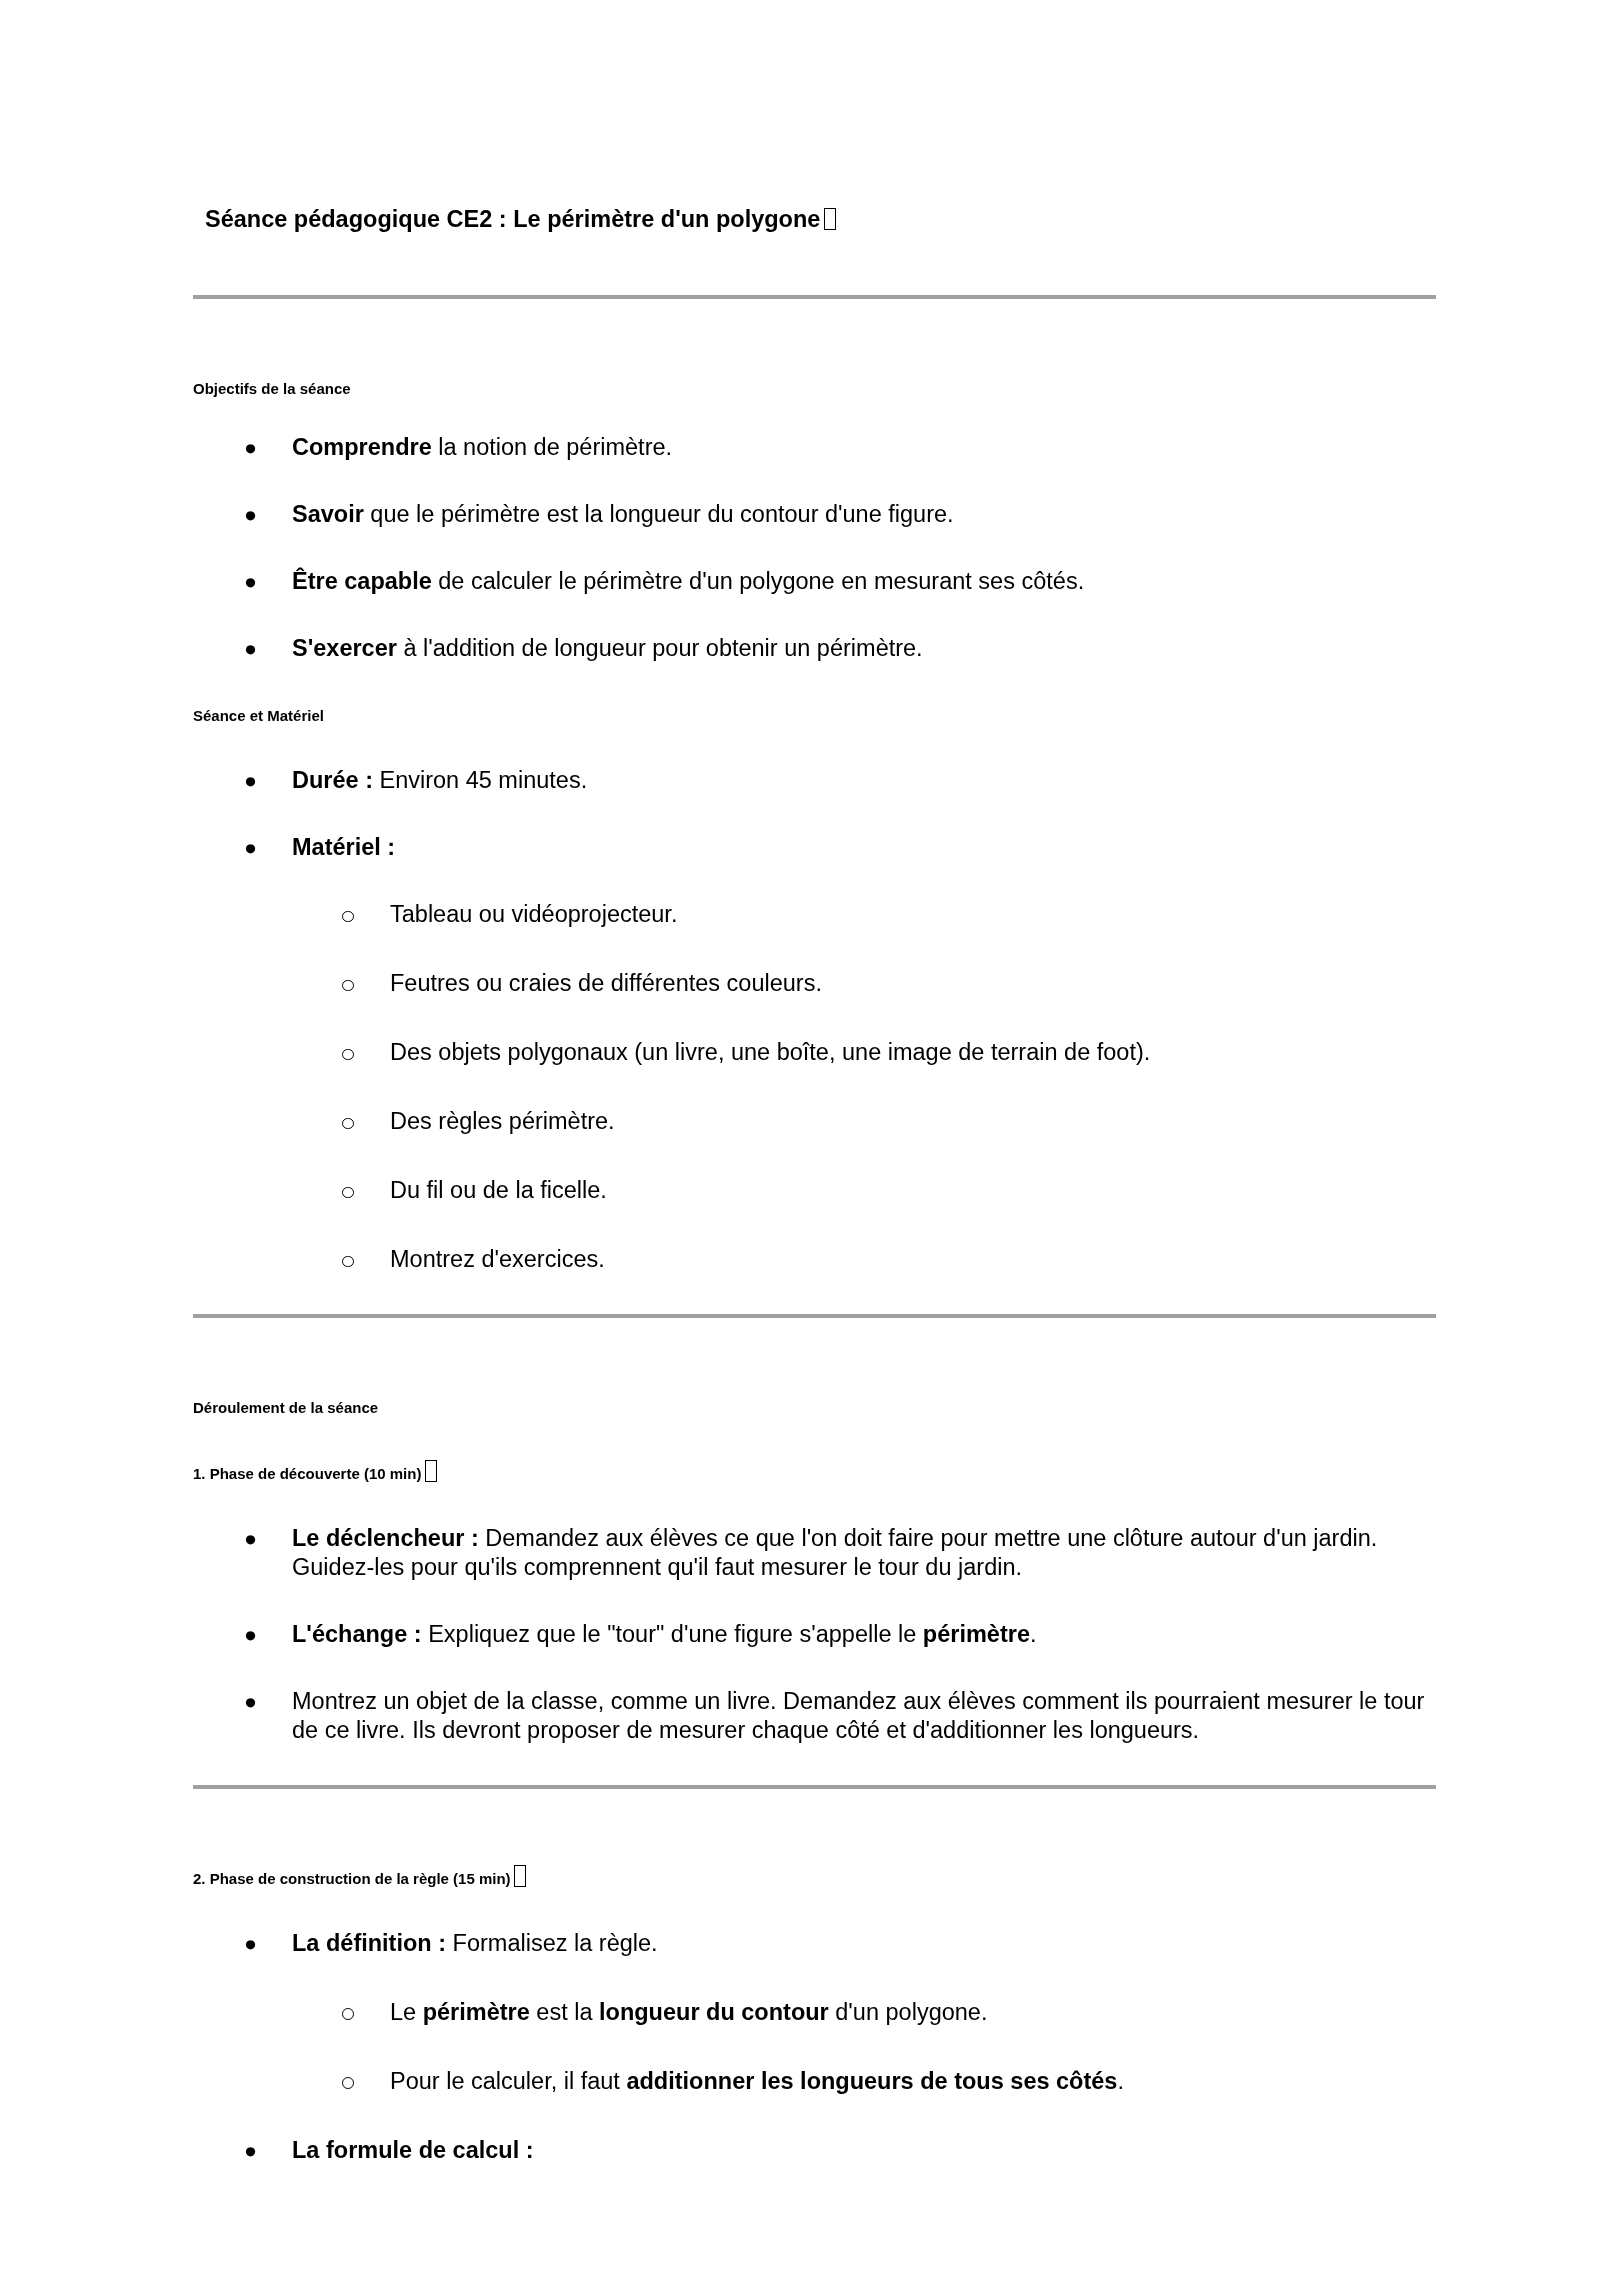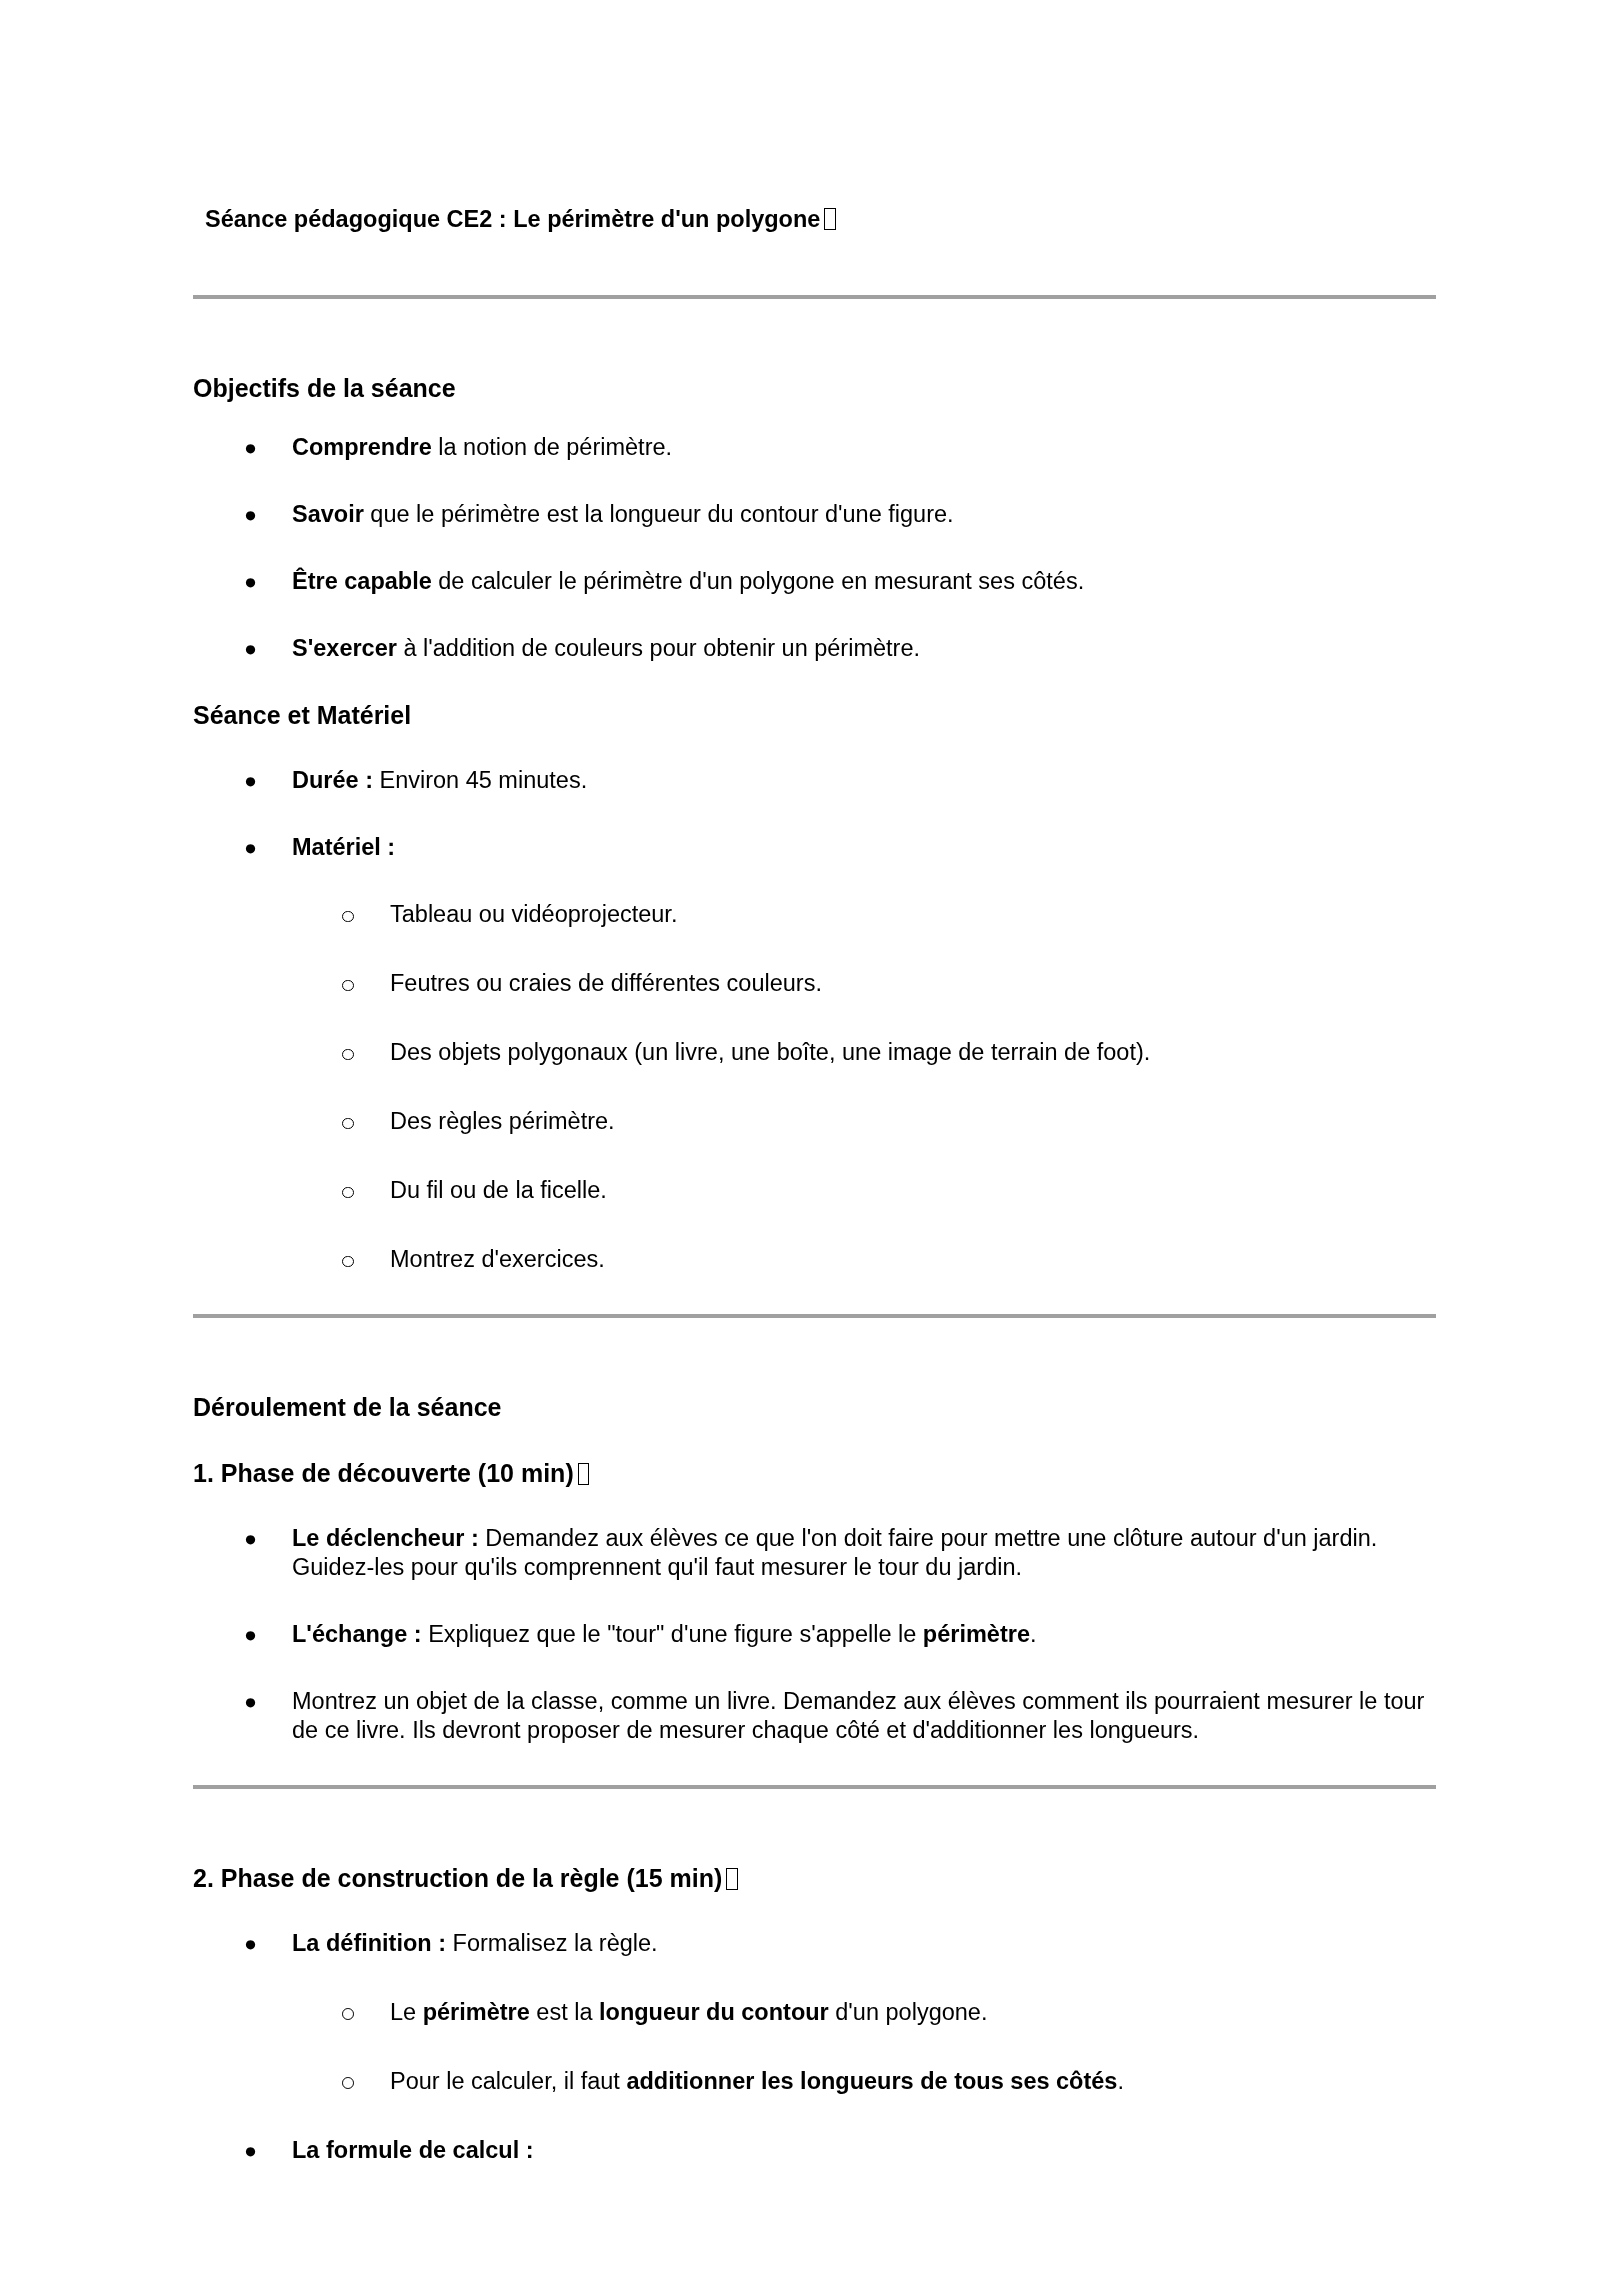--- a/index.html
+++ b/index.html
@@ -28,21 +28,21 @@
       margin: 12px;
     }
     .rule {
       height: 3.9px;
       background: #a0a0a0;
       border: none;
       margin: 0;
     }
     .h2 {
       font-weight: bold;
-      font-size: 25px;
+      font-size: 15px;
       line-height: 31px;
       margin: 0;
     }
     .list {
       list-style: none;
       margin: 0;
       padding: 0;
     }
     .li1 {
       position: relative;
@@ -109,21 +109,21 @@
       <b>Savoir</b><span> que le périmètre est la longueur du contour d'une figure.</span>
     </li>
     <li style="height:38px;list-style:none"></li>
     <li class="li1">
       <span class="marker">●</span>
       <b>Être capable</b><span> de calculer le périmètre d'un polygone en mesurant ses côtés.</span>
     </li>
     <li style="height:38px;list-style:none"></li>
     <li class="li1">
       <span class="marker">●</span>
-      <b>S'exercer</b><span> à l'addition de couleurs pour obtenir un périmètre.</span>
+      <b>S'exercer</b><span> à l'addition de longueur pour obtenir un périmètre.</span>
     </li>
   </ul>
 
   <div style="height:37px"></div>
 
   <p class="h2">Séance et Matériel</p>
   <div style="height:35px"></div>
   <ul class="list">
     <li class="li1">
       <span class="marker">●</span>

